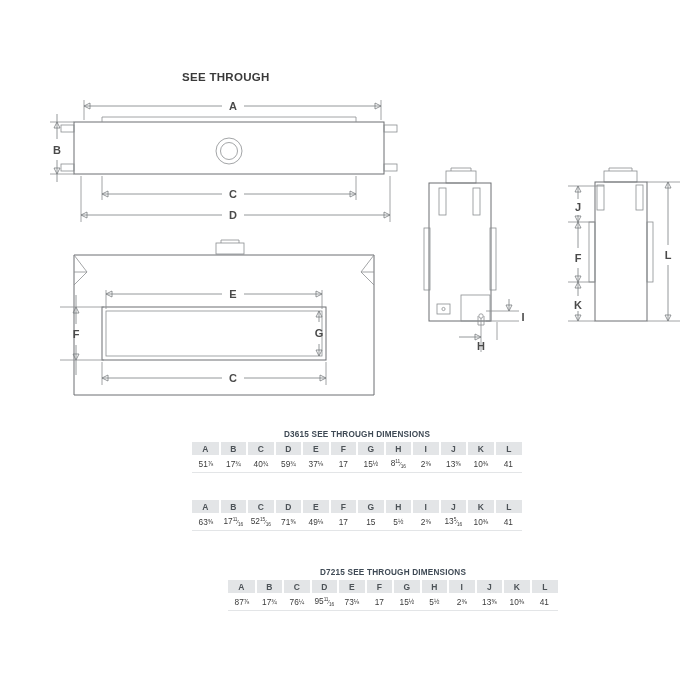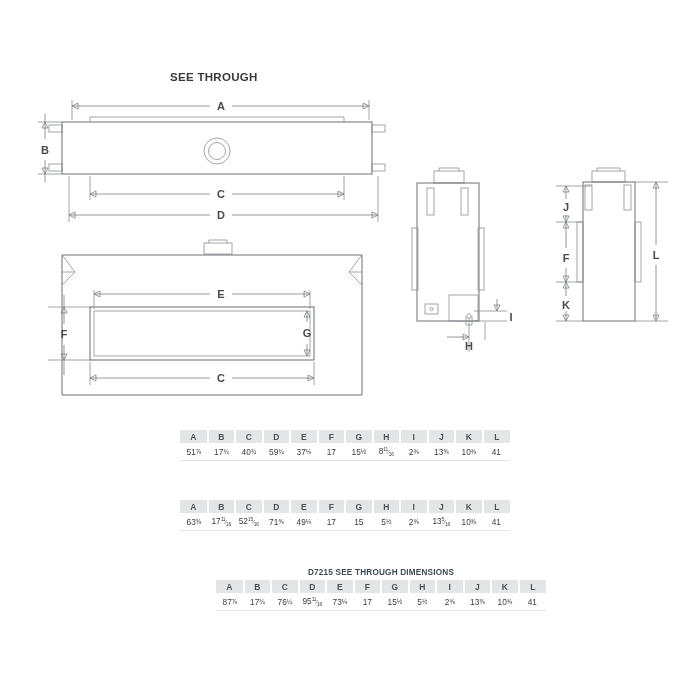--- a/index.html
+++ b/index.html
@@ -10,21 +10,21 @@
   body {
     width: 700px;
     height: 700px;
     position: relative;
     font-family: "Liberation Sans", sans-serif;
     color: #3b3b3b;
     overflow: hidden;
   }
   #page-root {
     position: absolute;
-    left: 0; top: 0;
+    left: 12px; top: 0;
     width: 556px; height: 700px;
   }
 
   
   .see-through-title {
     position: absolute;
     left: 170px;
     top: 71px;
     font-size: 11.5px;
     font-weight: bold;
@@ -319,20 +319,21 @@
       <path class="dimline" d="M 656 182 L 656 245"></path>
       <path class="dimline" d="M 656 265 L 656 321"></path>
       <path class="dimline" d="M 656 182 l -3 6 l 6 0 z" fill="#7a7d80"></path>
       <path class="dimline" d="M 656 321 l -3 -6 l 6 0 z" fill="#7a7d80"></path>
       <text class="dimlabel" x="656" y="259" text-anchor="middle">L</text>
     </g>
 
   </svg>
 
   <div class="dim-table-block" style="top:430px;">
+    <div class="dim-table-title">D3615   SEE THROUGH DIMENSIONS</div>
     <table class="dim-table">
       <thead>
         <tr>
           <th>A</th>
           <th>B</th>
           <th>C</th>
           <th>D</th>
           <th>E</th>
           <th>F</th>
           <th>G</th>

